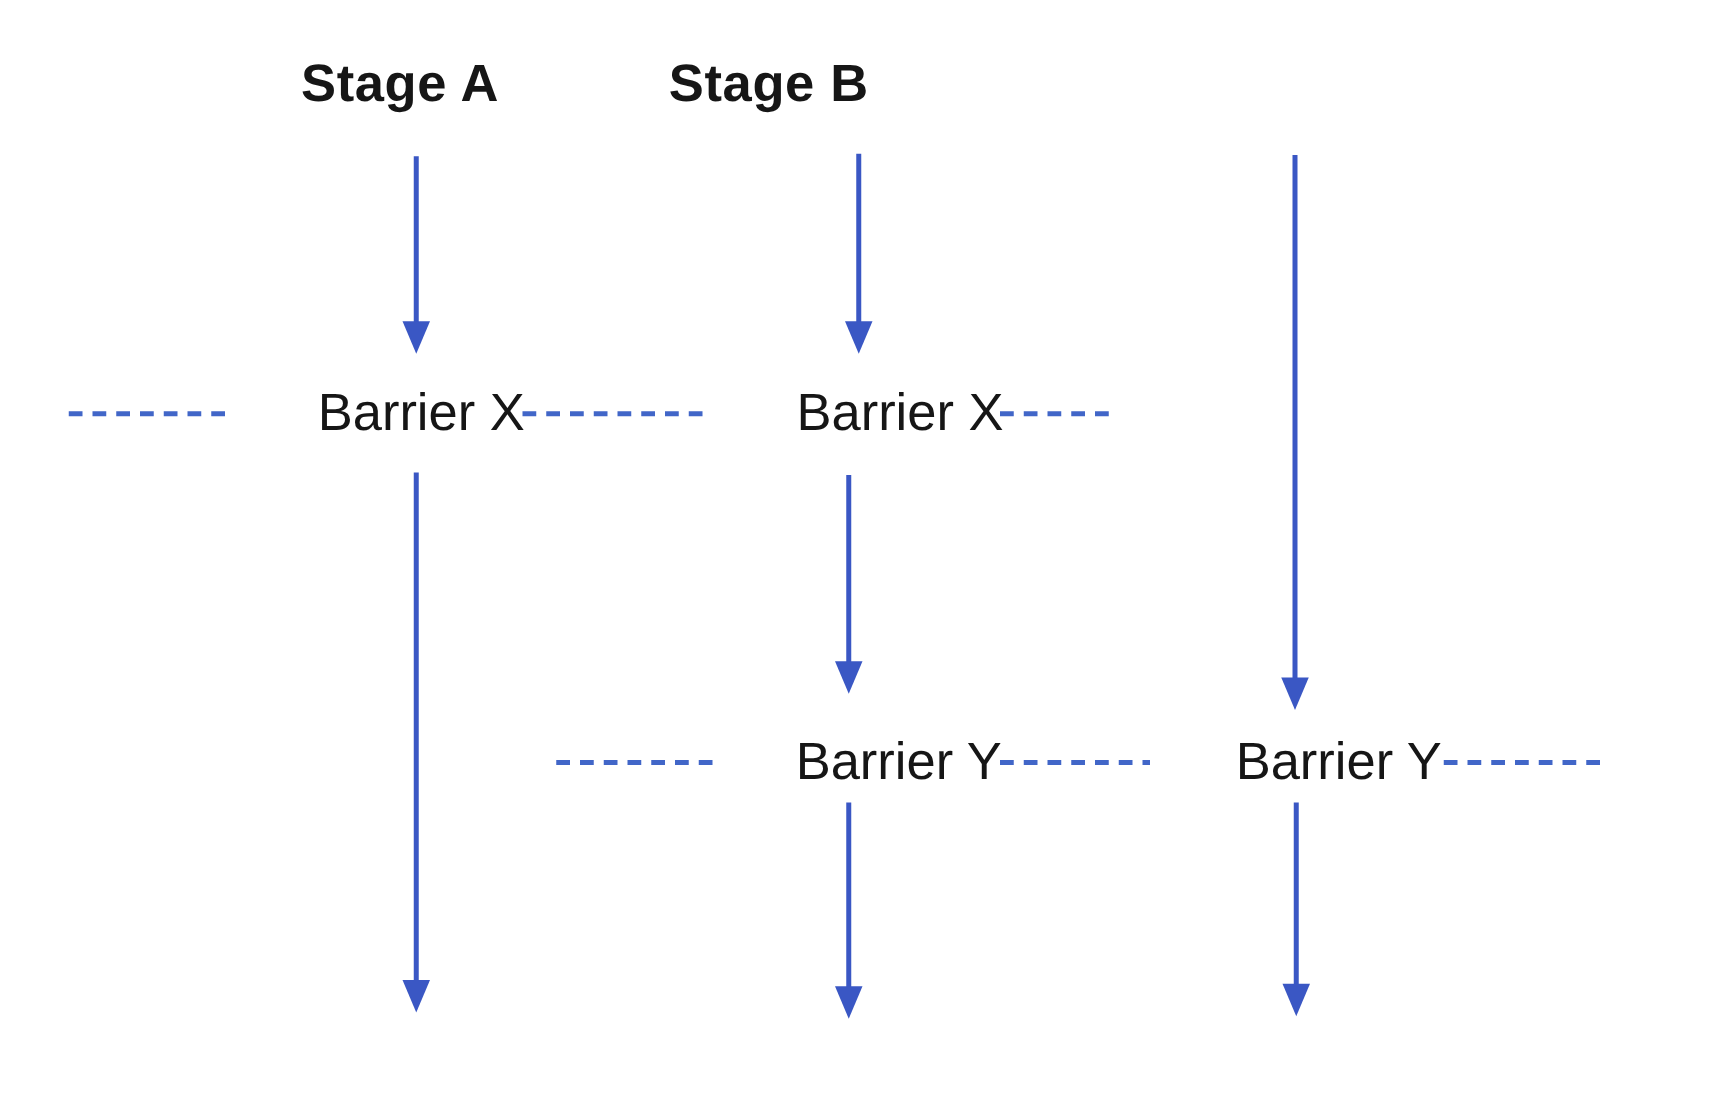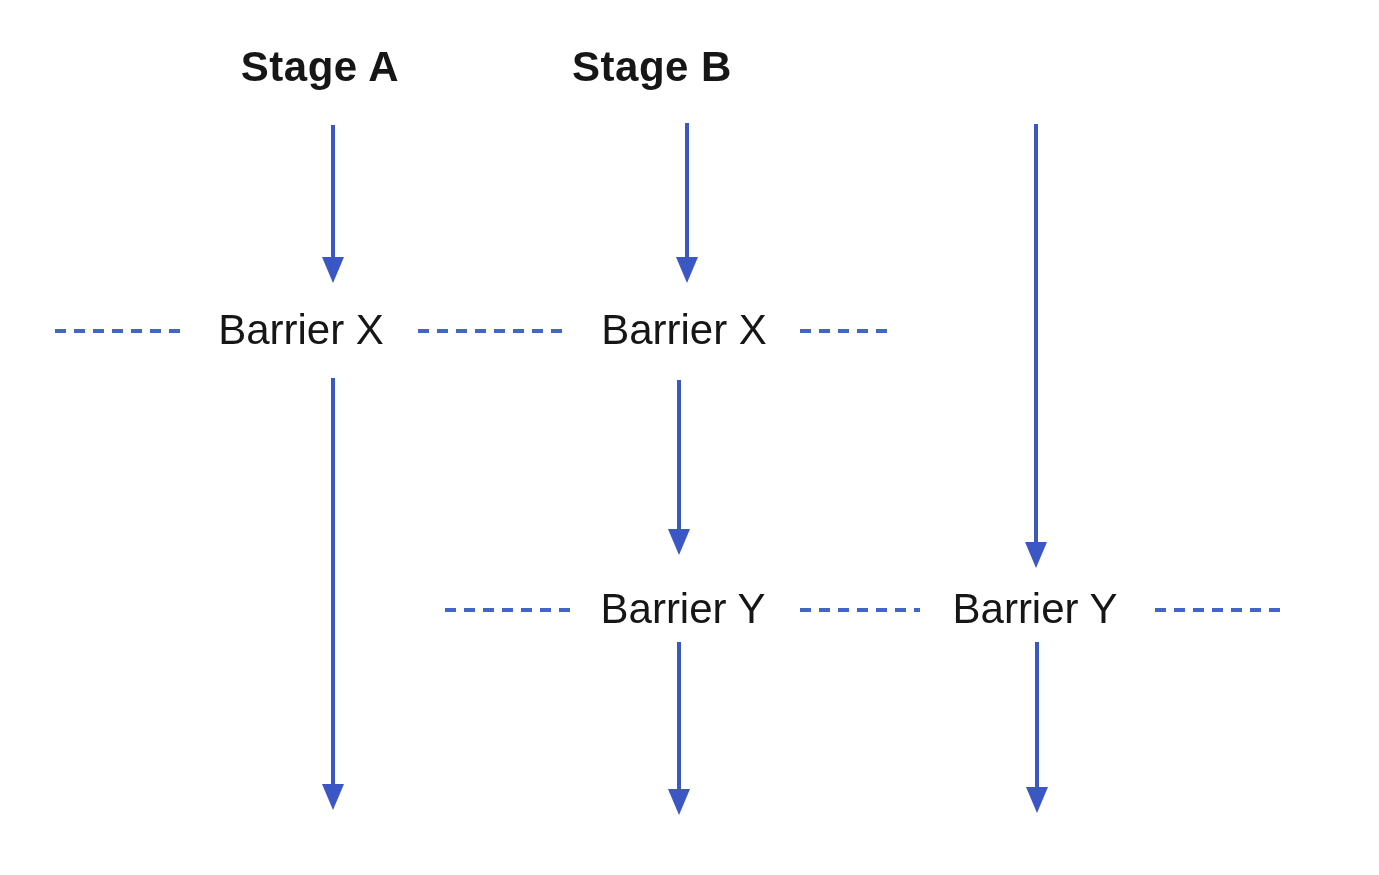--- a/index.html
+++ b/index.html
@@ -30,20 +30,21 @@
   }
   .stage-label {
     font-size: 42px;
     font-weight: 700;
     letter-spacing: 0.5px;
   }
   .barrier-label {
     font-size: 42px;
     font-weight: 400;
     letter-spacing: 0px;
+    margin-left: 36px;
   }
 </style>
 </head>
 <body>
 
 <div class="canvas">
 
   <svg class="diagram-svg" viewBox="0 0 1379 875">
 
     <g>
@@ -84,21 +85,21 @@
     <line x1="55" y1="331" x2="185" y2="331" stroke-width="4" stroke-dasharray="11 8" stroke="#4166C8"></line>
     <line x1="418" y1="331" x2="570" y2="331" stroke-width="4" stroke-dasharray="11 8" stroke="#4166C8"></line>
     <line x1="800" y1="331" x2="890" y2="331" stroke-width="4" stroke-dasharray="11 8" stroke="#4166C8"></line>
 
     <line x1="445" y1="610" x2="572" y2="610" stroke-width="4" stroke-dasharray="11 8" stroke="#4166C8"></line>
     <line x1="800" y1="610" x2="920" y2="610" stroke-width="4" stroke-dasharray="11 8" stroke="#4166C8"></line>
     <line x1="1155" y1="610" x2="1280" y2="610" stroke-width="4" stroke-dasharray="11 8" stroke="#4166C8"></line>
   </svg>
 
   <div class="label stage-label" style="left:320px; top:67px;">Stage A</div>
-  <div class="label stage-label" style="left:652px; top:67px;">Stage B</div>
+  <div class="label stage-label" style="left:615px; top:67px;">Stage B</div>
 
   <div class="label barrier-label" style="left:301px; top:330px;">Barrier X</div>
   <div class="label barrier-label" style="left:684px; top:330px;">Barrier X</div>
 
   <div class="label barrier-label" style="left:683px; top:609px;">Barrier Y</div>
   <div class="label barrier-label" style="left:1035px; top:609px;">Barrier Y</div>
 
 </div>
 
 </body></html>

